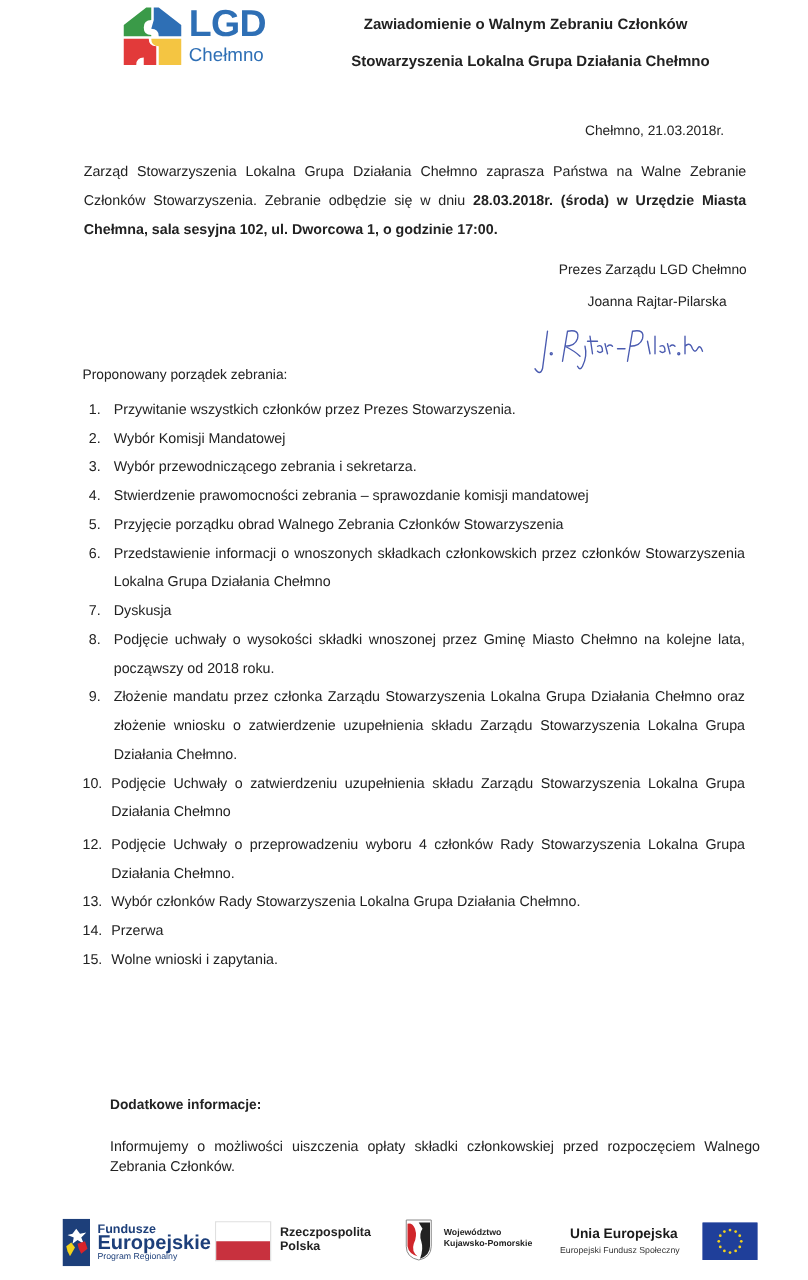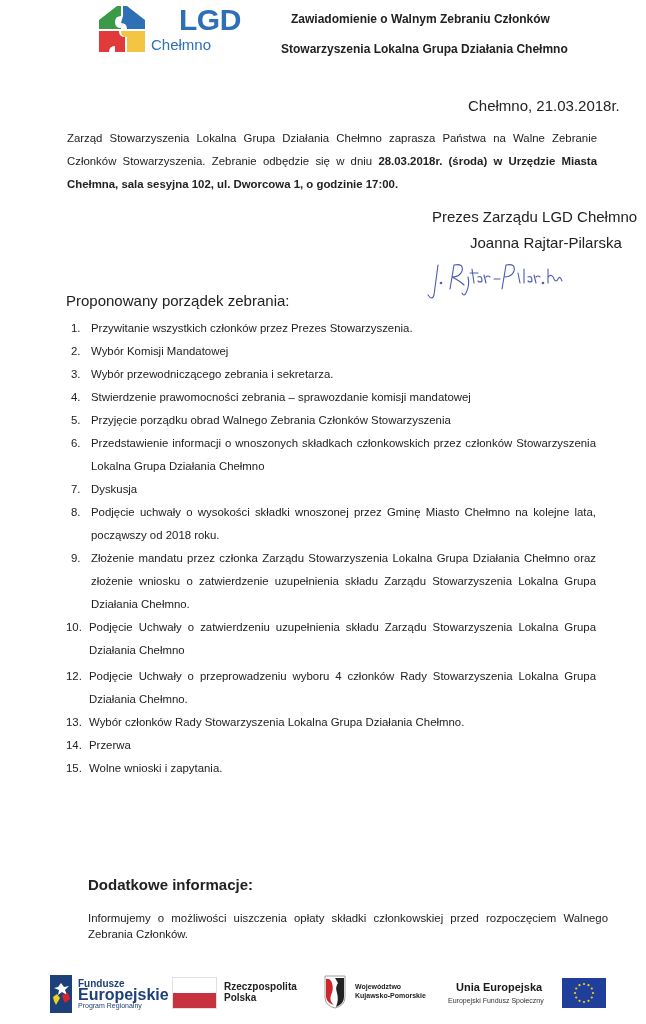--- a/index.html
+++ b/index.html
@@ -3,34 +3,34 @@
 <meta charset="utf-8">
 <style>
   html, body { margin: 0; padding: 0; background: #ffffff; }
   body { width: 646px; height: 1024px; position: relative; overflow: hidden;
          font-family: "Liberation Sans", "DejaVu Sans", sans-serif; color: #1a1a1a; }
   .abs { position: absolute; }
 
   
   #logo { left: 97px; top: 4px; width: 150px; height: 52px; }
   #logo-mark { position: absolute; left: 0; top: 0; width: 50px; height: 50px; }
-  #logo-lgd { position: absolute; left: 54px; top: 0px; font-size: 30px; font-weight: bold; color: #2e6fb5; letter-spacing: -0.5px; line-height: 32px; margin-left: 28px; }
+  #logo-lgd { position: absolute; left: 54px; top: 0px; font-size: 30px; font-weight: bold; color: #2e6fb5; letter-spacing: -0.5px; line-height: 32px; }
   #logo-city { position: absolute; left: 54px; top: 32px; font-size: 15px; color: #2e6fb5; line-height: 18px; text-align: center; }
 
   .title-line { font-size: 12px; font-weight: bold; color: #222; white-space: nowrap; }
   #title1 { left: 291px; top: 12px; }
   #title2 { left: 281px; top: 42px; }
 
-  .txt { font-size: 15px; line-height: 17px; color: #222; white-space: nowrap; }
+  .txt { font-size: 11px; line-height: 17px; color: #222; white-space: nowrap; }
   #date { left: 468px; top: 97px; }
 
   #intro { left: 67px; top: 127px; width: 530px; font-size: 11.4px; line-height: 23px; text-align: justify; white-space: normal; color:#222; }
   #intro b { font-weight: bold; }
 
-  #sig-role { left: 432px; top: 208px; }
+  #sig-role { left: 447px; top: 208px; }
   #sig-name { left: 470px; top: 234px; }
   #signature { left: 420px; top: 255px; width: 150px; height: 48px; }
 
   #agenda-heading { left: 66px; top: 292px; }
 
   ol#agenda { position: absolute; left: 66px; top: 317px; width: 530px; margin: 0; padding: 0; list-style: none; }
   ol#agenda li { position: relative; padding-left: 25px; font-size: 11.4px; line-height: 23px; color: #222; text-align: justify; }
   ol#agenda li .num { position: absolute; left: 5px; top: 0; }
   ol#agenda li.two { padding-left: 23px; }
   ol#agenda li.two .num { left: 0; }

